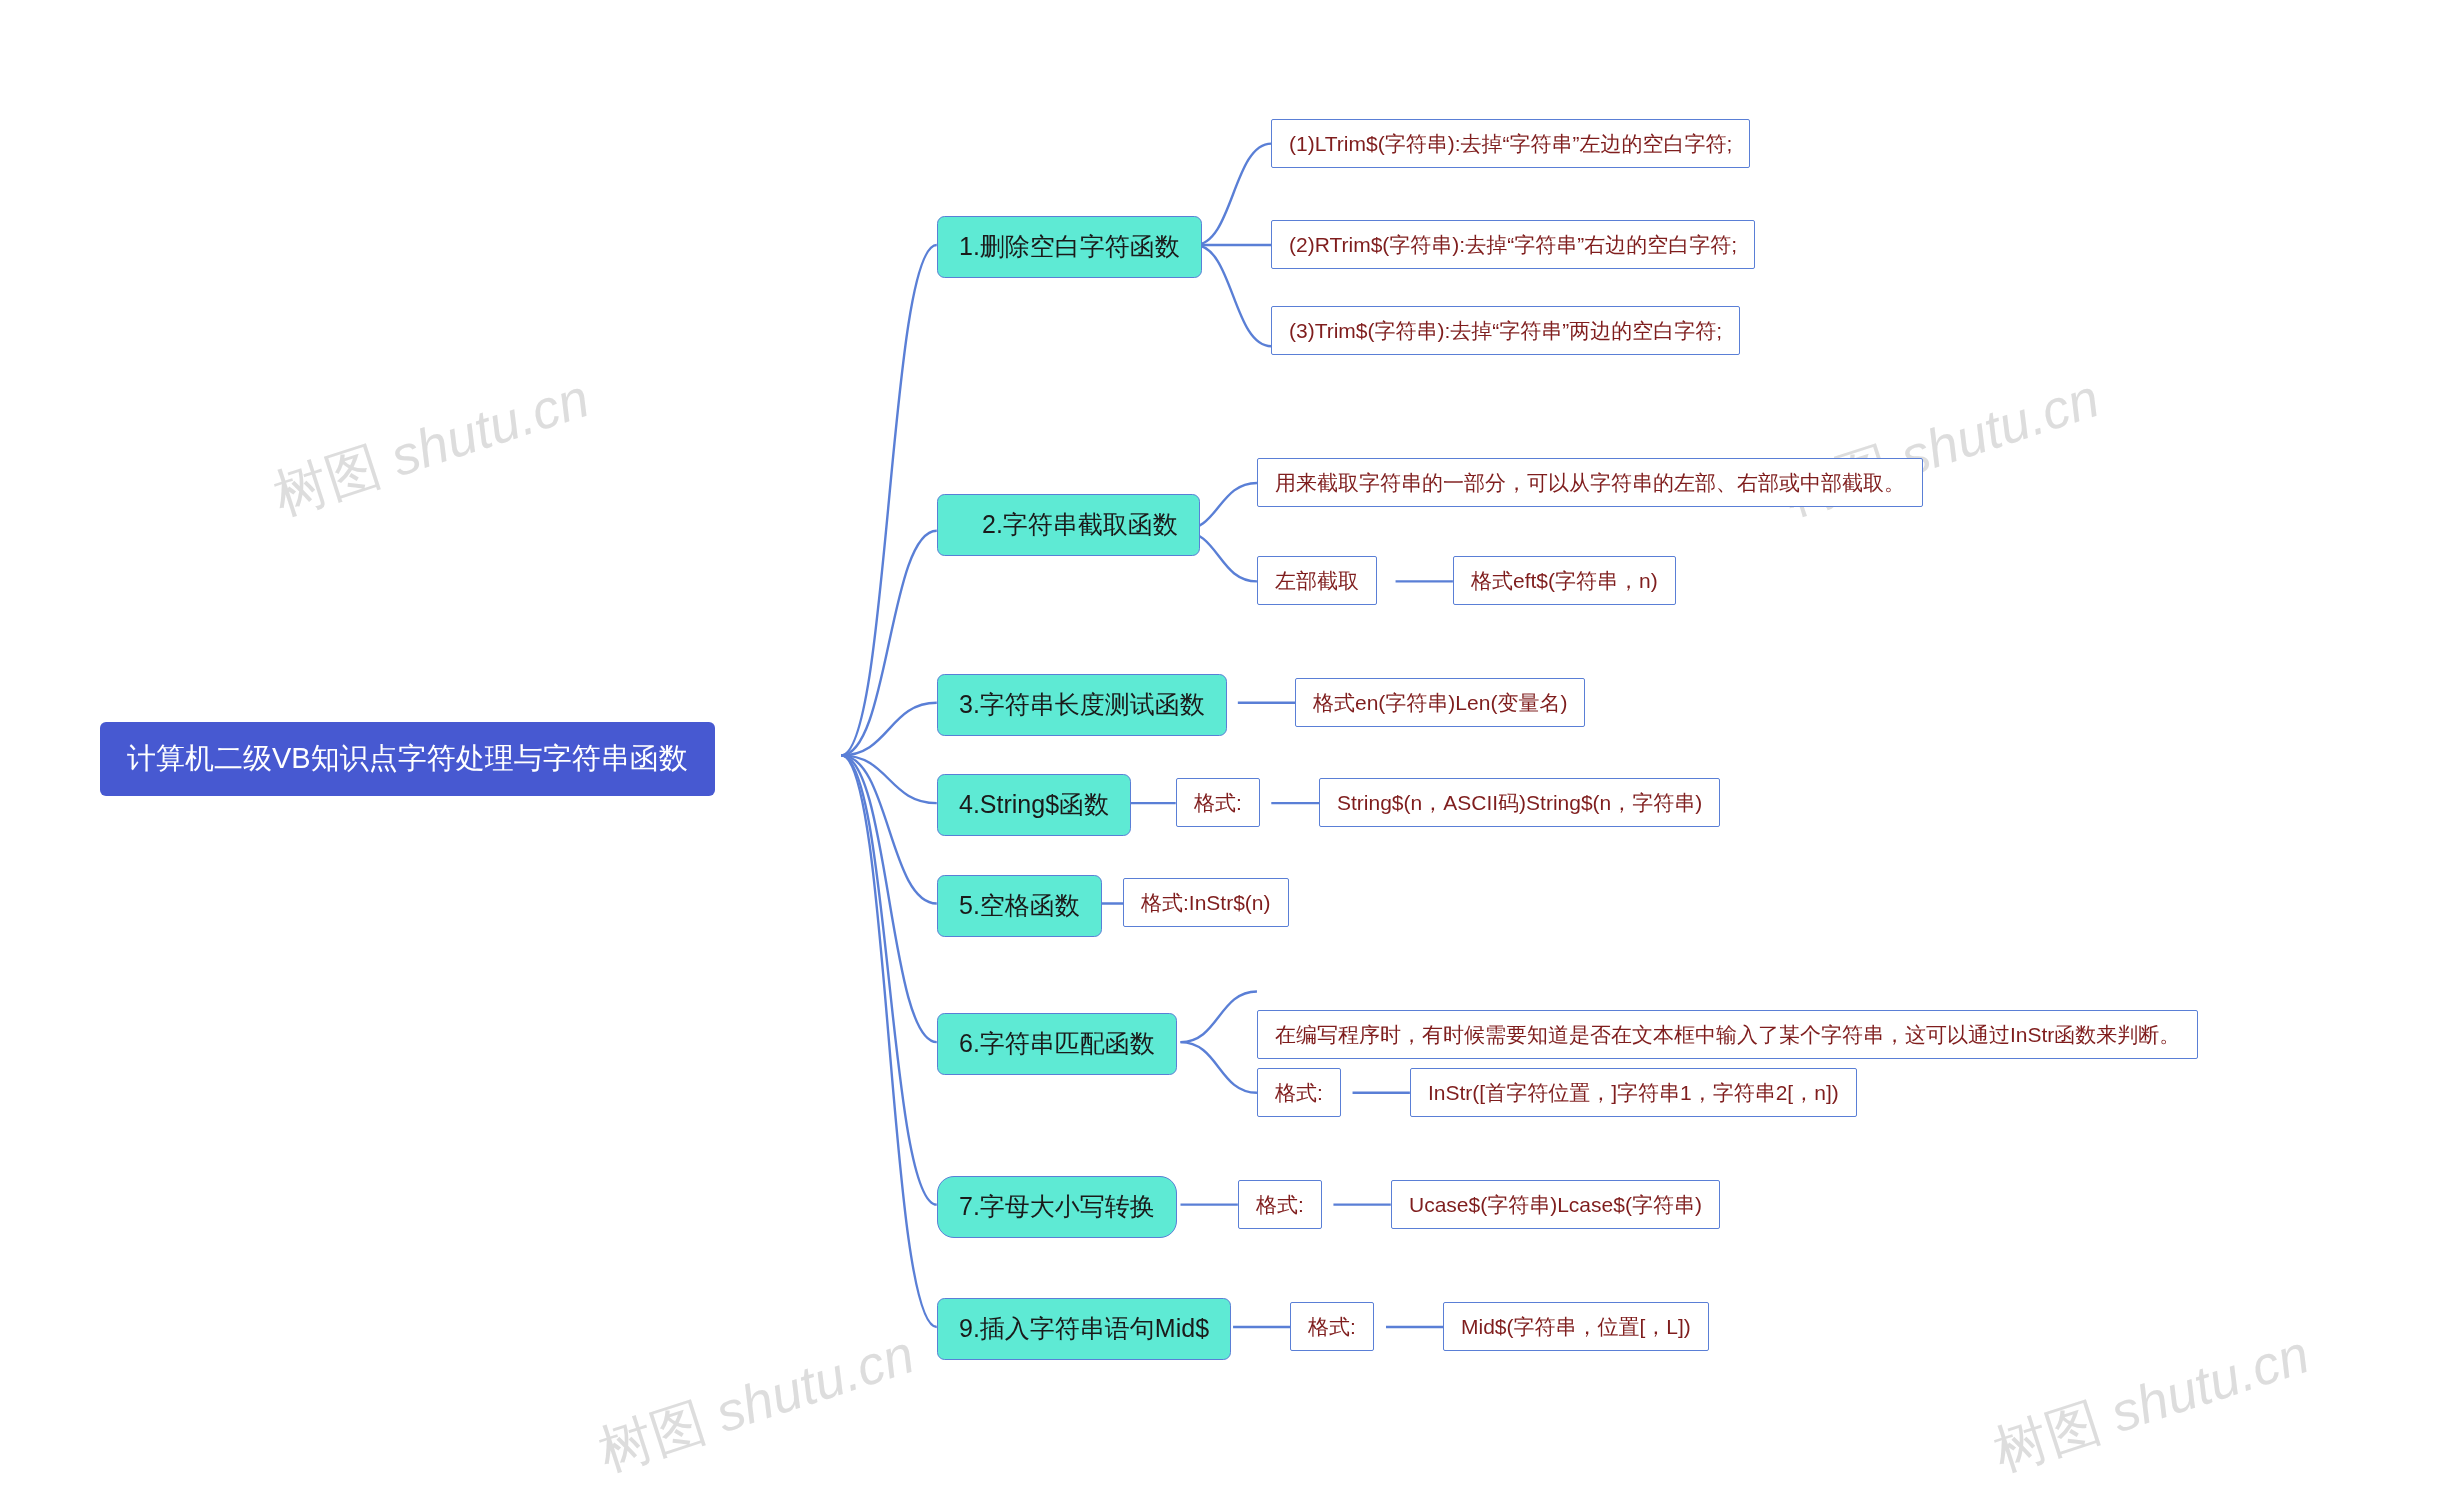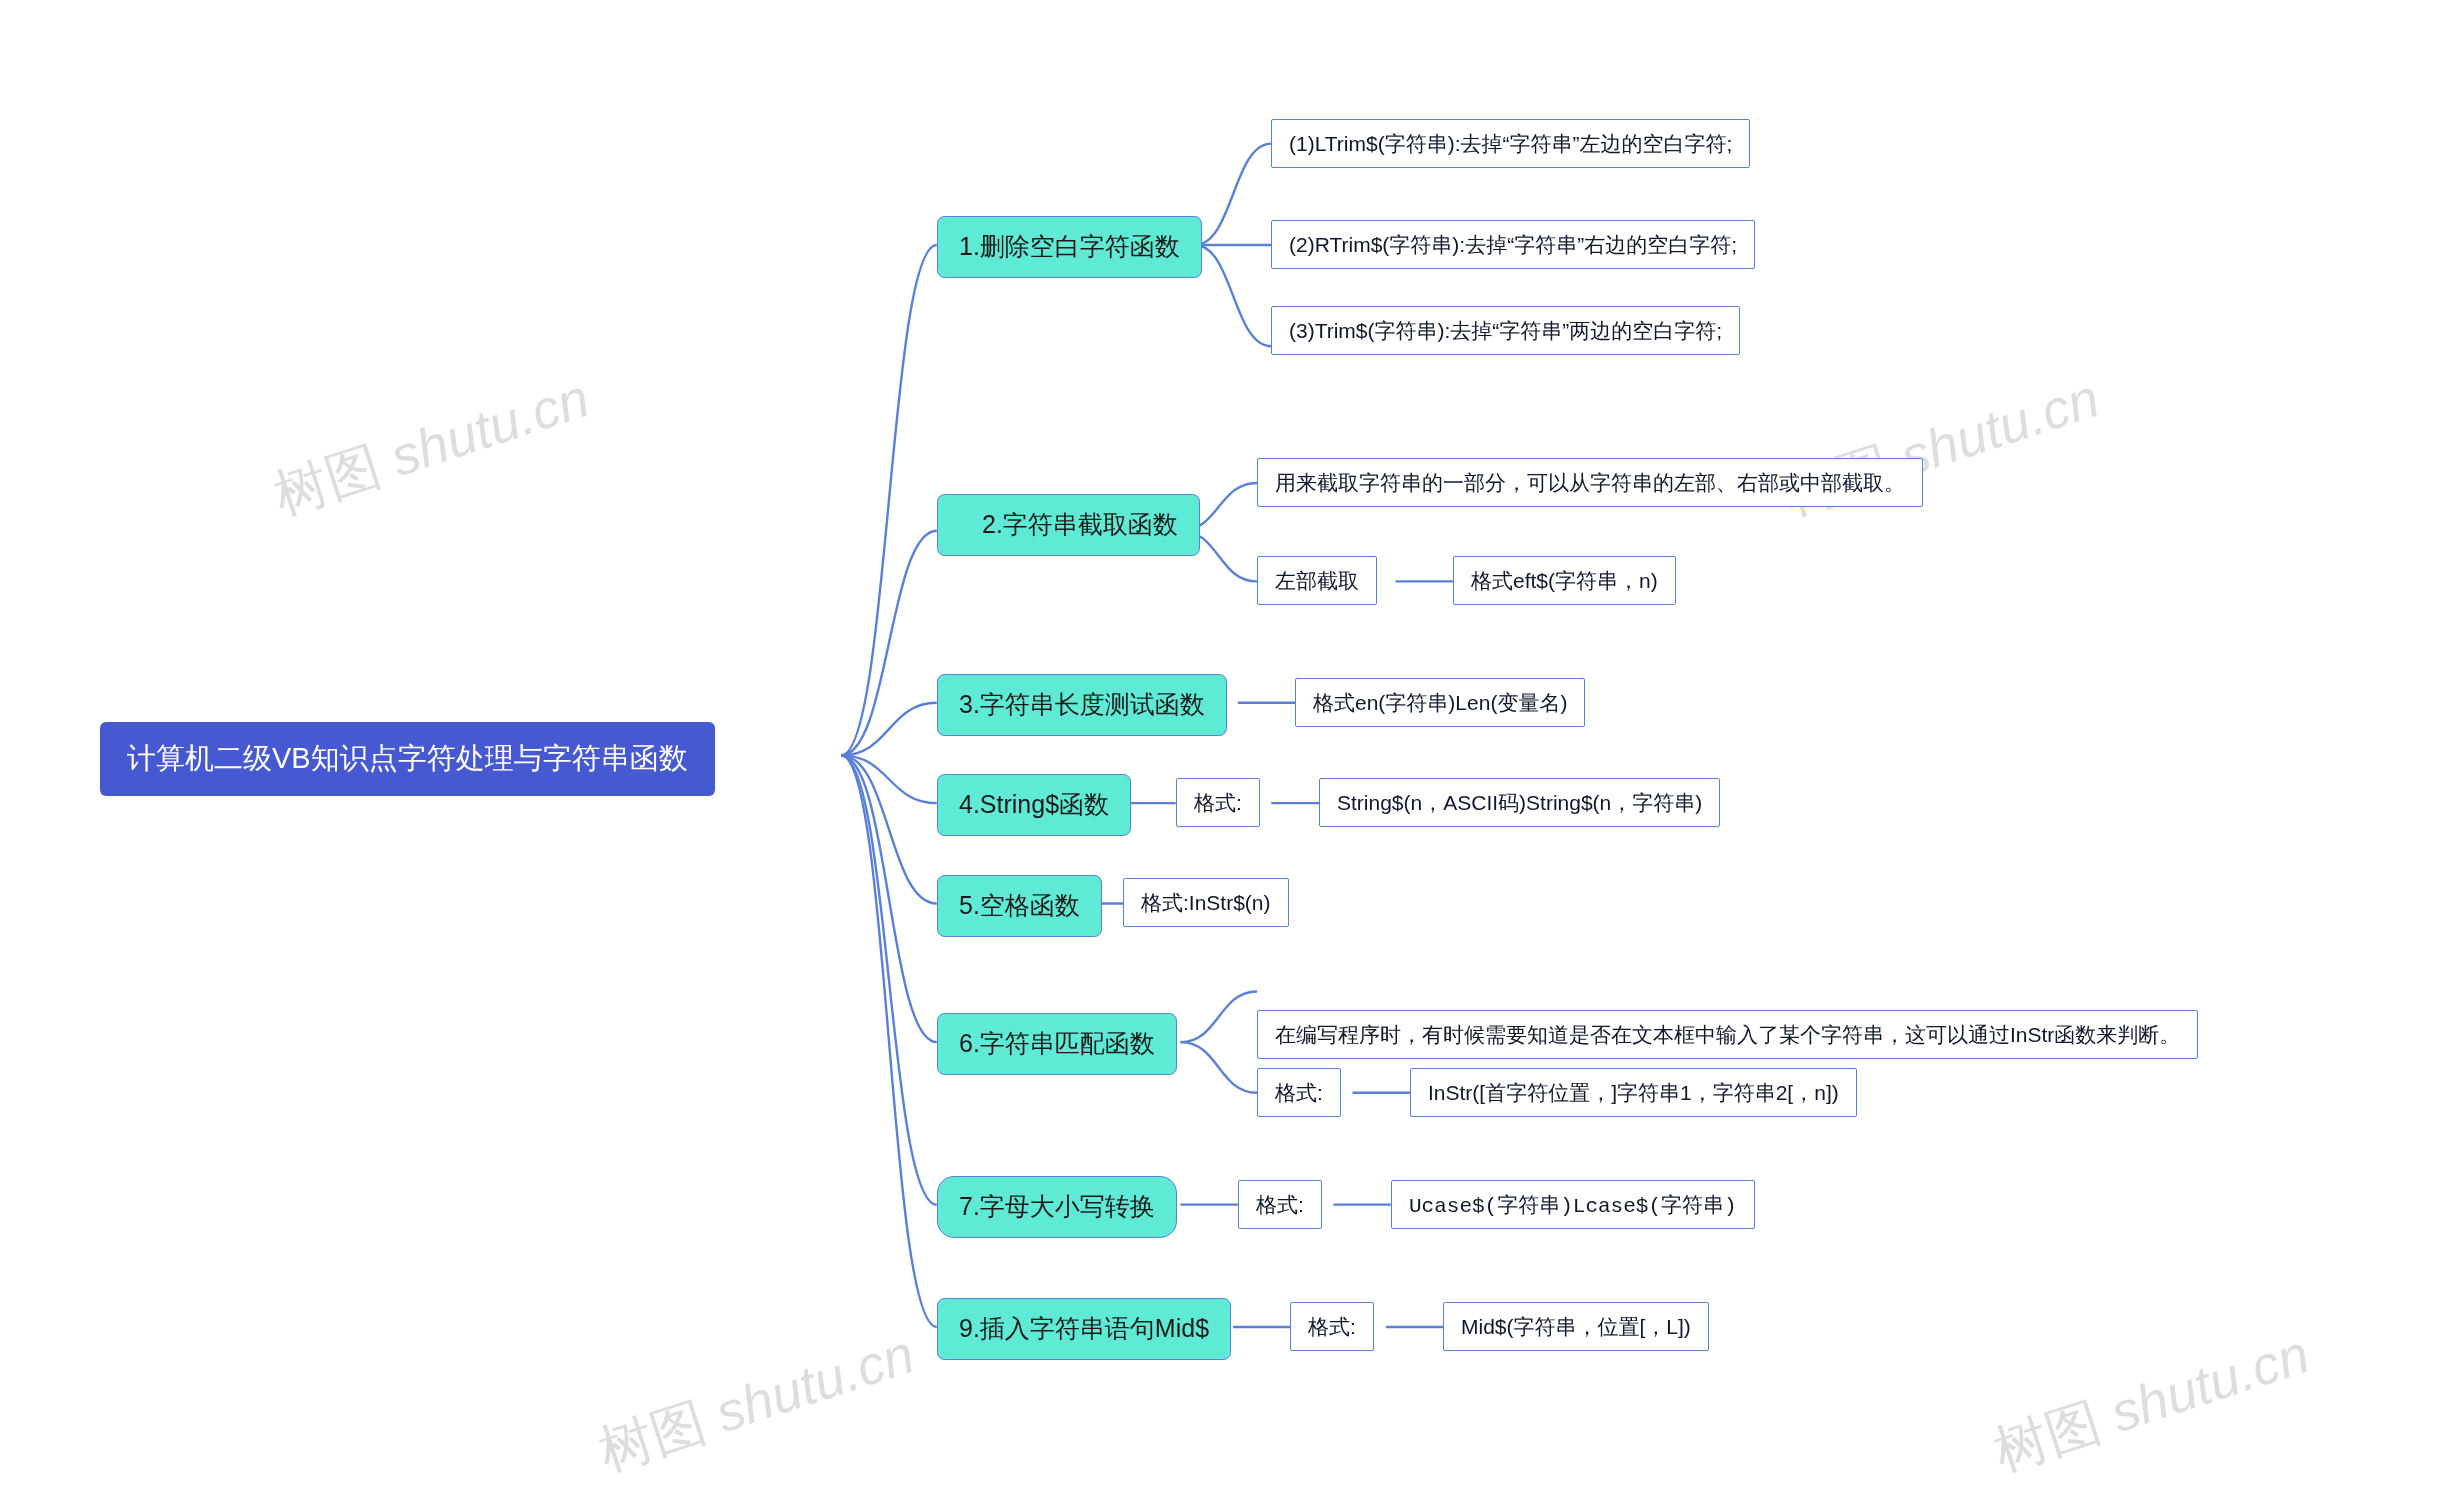--- a/index.html
+++ b/index.html
@@ -31,21 +31,21 @@
   .level1 {
     background: #5eead4;
     border: 1.9px solid #5a7fd6;
     color: #1a1a1a;
     font-size: 25px;
     padding: 13.4px 21px;
   }
   .leaf {
     background: #ffffff;
     border: 1.9px solid #5a7fd6;
-    color: #0f172a;
+    color: #7f1d1d;
     font-size: 21px;
     padding: 9.6px 17px;
     border-radius: 2px;
   }
   svg.connectors {
     position: absolute;
     top: 0; left: 0;
     width: 2447px; height: 1505px;
     pointer-events: none;
   }
@@ -131,18 +131,18 @@
 <div class="node level1" style="left:937px; top:875px;">5.空格函数</div>
 <div class="node leaf" style="left:1123px; top:878px;">格式:InStr$(n)</div>
 
 <div class="node level1" style="left:937px; top:1013px;">6.字符串匹配函数</div>
 <div class="node leaf" style="left:1257px; top:966px;margin-top:44px;">在编写程序时，有时候需要知道是否在文本框中输入了某个字符串，这可以通过InStr函数来判断。</div>
 <div class="node leaf" style="left:1257px; top:1068px;">格式:</div>
 <div class="node leaf" style="left:1410px; top:1068px;">InStr([首字符位置，]字符串1，字符串2[，n])</div>
 
 <div class="node level1" style="left:937px; top:1176px;border-radius:17px;">7.字母大小写转换</div>
 <div class="node leaf" style="left:1238px; top:1180px;">格式:</div>
-<div class="node leaf" style="left:1391px; top:1180px;font-family:Liberation Mono, monospace;">Ucase$(字符串)Lcase$(字符串)</div>
+<div class="node leaf" style="left:1391px; top:1180px;">Ucase$(字符串)Lcase$(字符串)</div>
 
 <div class="node level1" style="left:937px; top:1298px;">9.插入字符串语句Mid$</div>
 <div class="node leaf" style="left:1290px; top:1302px;">格式:</div>
 <div class="node leaf" style="left:1443px; top:1302px;">Mid$(字符串，位置[，L])</div>
 
 
 </body></html>

